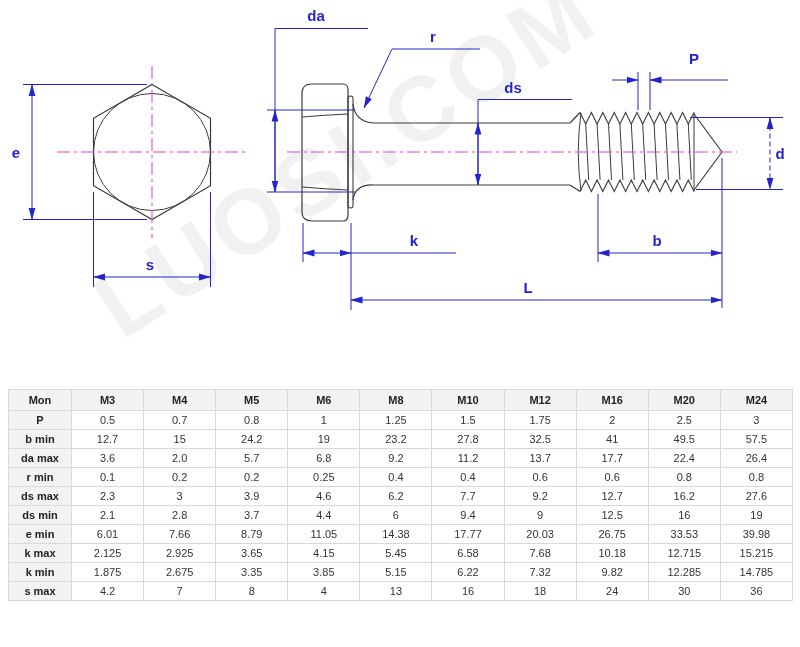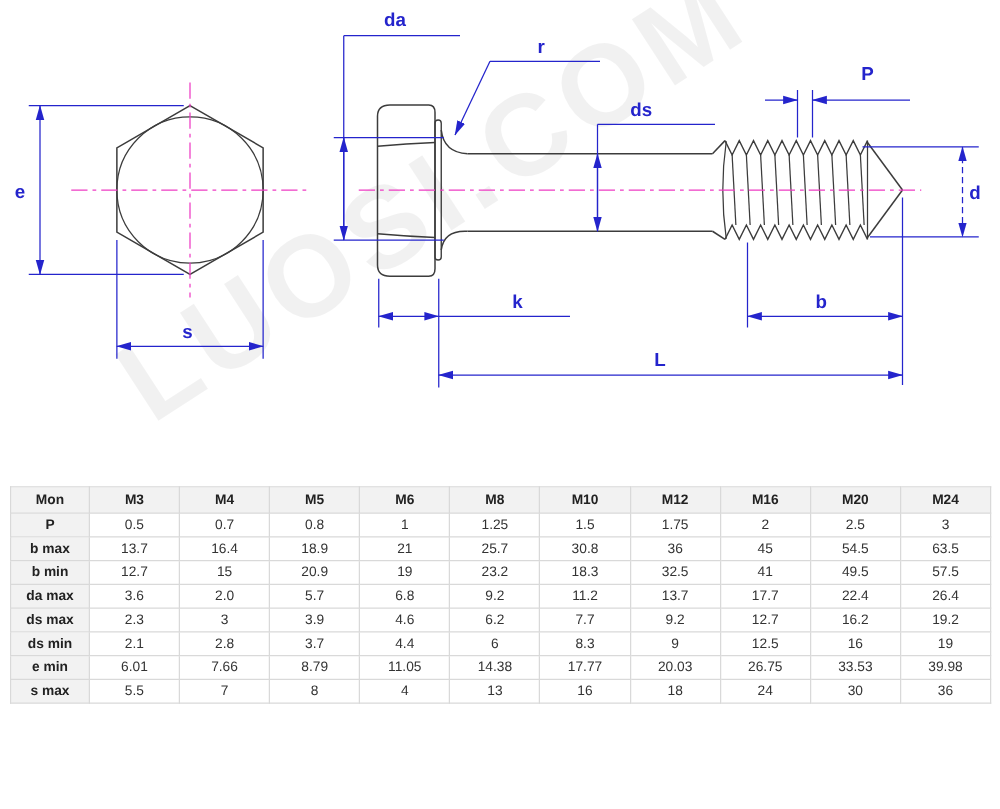--- a/index.html
+++ b/index.html
@@ -179,100 +179,126 @@
           <td>0.8</td>
           <td>1</td>
           <td>1.25</td>
           <td>1.5</td>
           <td>1.75</td>
           <td>2</td>
           <td>2.5</td>
           <td>3</td>
         </tr>
         <tr>
-          <th>b max</th>
-          <td>13.7</td>
-          <td>16.4</td>
-          <td>18.9</td>
-          <td>21</td>
-          <td>25.7</td>
-          <td>30.8</td>
-          <td>36</td>
-          <td>45</td>
-          <td>54.5</td>
-          <td>63.5</td>
-        </tr>
-        <tr>
           <th>b min</th>
           <td>12.7</td>
           <td>15</td>
-          <td>20.9</td>
+          <td>24.2</td>
           <td>19</td>
           <td>23.2</td>
-          <td>18.3</td>
+          <td>27.8</td>
           <td>32.5</td>
           <td>41</td>
           <td>49.5</td>
           <td>57.5</td>
         </tr>
         <tr>
           <th>da max</th>
           <td>3.6</td>
           <td>2.0</td>
           <td>5.7</td>
           <td>6.8</td>
           <td>9.2</td>
           <td>11.2</td>
           <td>13.7</td>
           <td>17.7</td>
           <td>22.4</td>
           <td>26.4</td>
         </tr>
         <tr>
+          <th>r min</th>
+          <td>0.1</td>
+          <td>0.2</td>
+          <td>0.2</td>
+          <td>0.25</td>
+          <td>0.4</td>
+          <td>0.4</td>
+          <td>0.6</td>
+          <td>0.6</td>
+          <td>0.8</td>
+          <td>0.8</td>
+        </tr>
+        <tr>
           <th>ds max</th>
           <td>2.3</td>
           <td>3</td>
           <td>3.9</td>
           <td>4.6</td>
           <td>6.2</td>
           <td>7.7</td>
           <td>9.2</td>
           <td>12.7</td>
           <td>16.2</td>
-          <td>19.2</td>
+          <td>27.6</td>
         </tr>
         <tr>
           <th>ds min</th>
           <td>2.1</td>
           <td>2.8</td>
           <td>3.7</td>
           <td>4.4</td>
           <td>6</td>
-          <td>8.3</td>
+          <td>9.4</td>
           <td>9</td>
           <td>12.5</td>
           <td>16</td>
           <td>19</td>
         </tr>
         <tr>
           <th>e min</th>
           <td>6.01</td>
           <td>7.66</td>
           <td>8.79</td>
           <td>11.05</td>
           <td>14.38</td>
           <td>17.77</td>
           <td>20.03</td>
           <td>26.75</td>
           <td>33.53</td>
           <td>39.98</td>
         </tr>
         <tr>
+          <th>k max</th>
+          <td>2.125</td>
+          <td>2.925</td>
+          <td>3.65</td>
+          <td>4.15</td>
+          <td>5.45</td>
+          <td>6.58</td>
+          <td>7.68</td>
+          <td>10.18</td>
+          <td>12.715</td>
+          <td>15.215</td>
+        </tr>
+        <tr>
+          <th>k min</th>
+          <td>1.875</td>
+          <td>2.675</td>
+          <td>3.35</td>
+          <td>3.85</td>
+          <td>5.15</td>
+          <td>6.22</td>
+          <td>7.32</td>
+          <td>9.82</td>
+          <td>12.285</td>
+          <td>14.785</td>
+        </tr>
+        <tr>
           <th>s max</th>
-          <td>5.5</td>
+          <td>4.2</td>
           <td>7</td>
           <td>8</td>
           <td>4</td>
           <td>13</td>
           <td>16</td>
           <td>18</td>
           <td>24</td>
           <td>30</td>
           <td>36</td>
         </tr>

